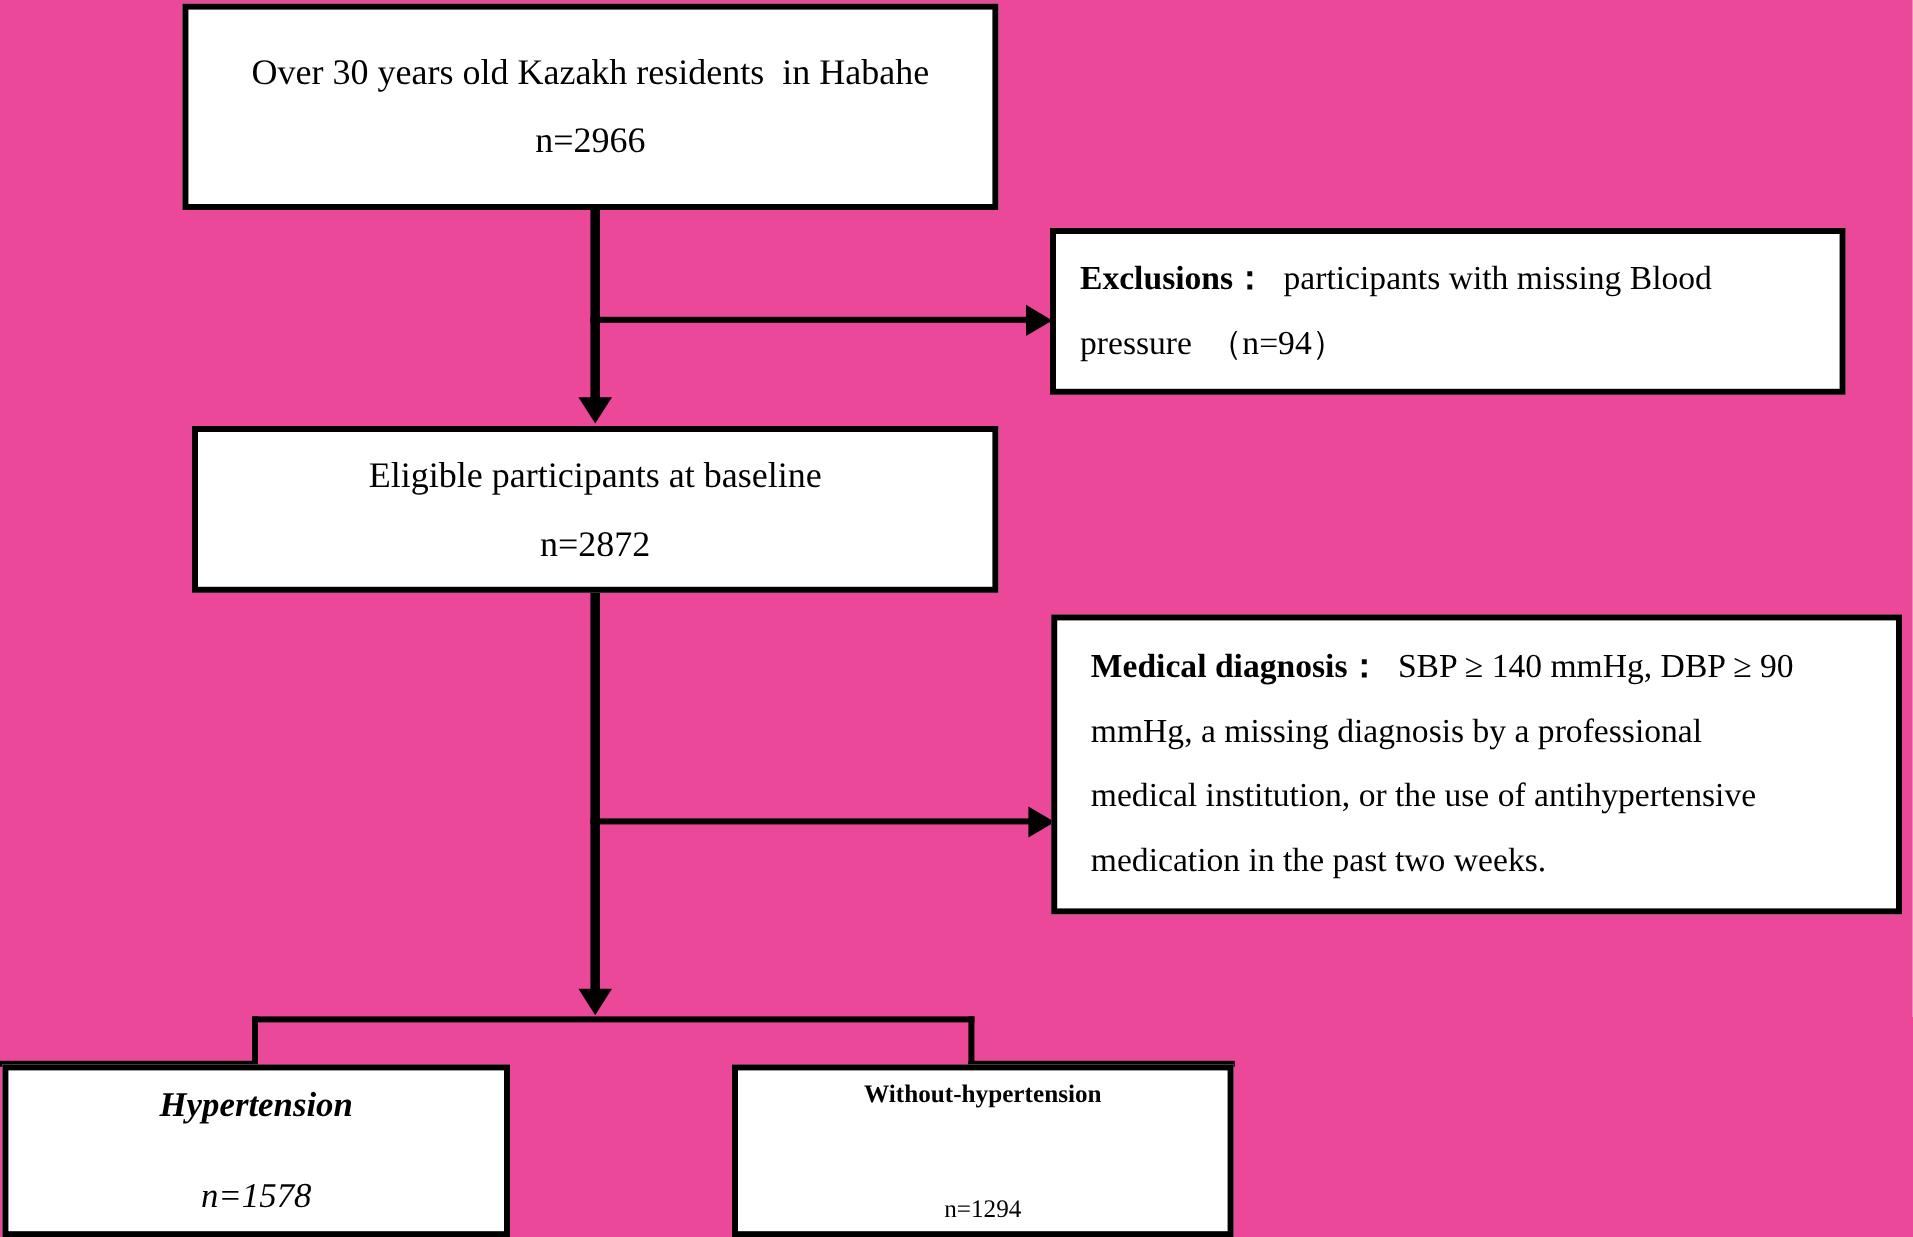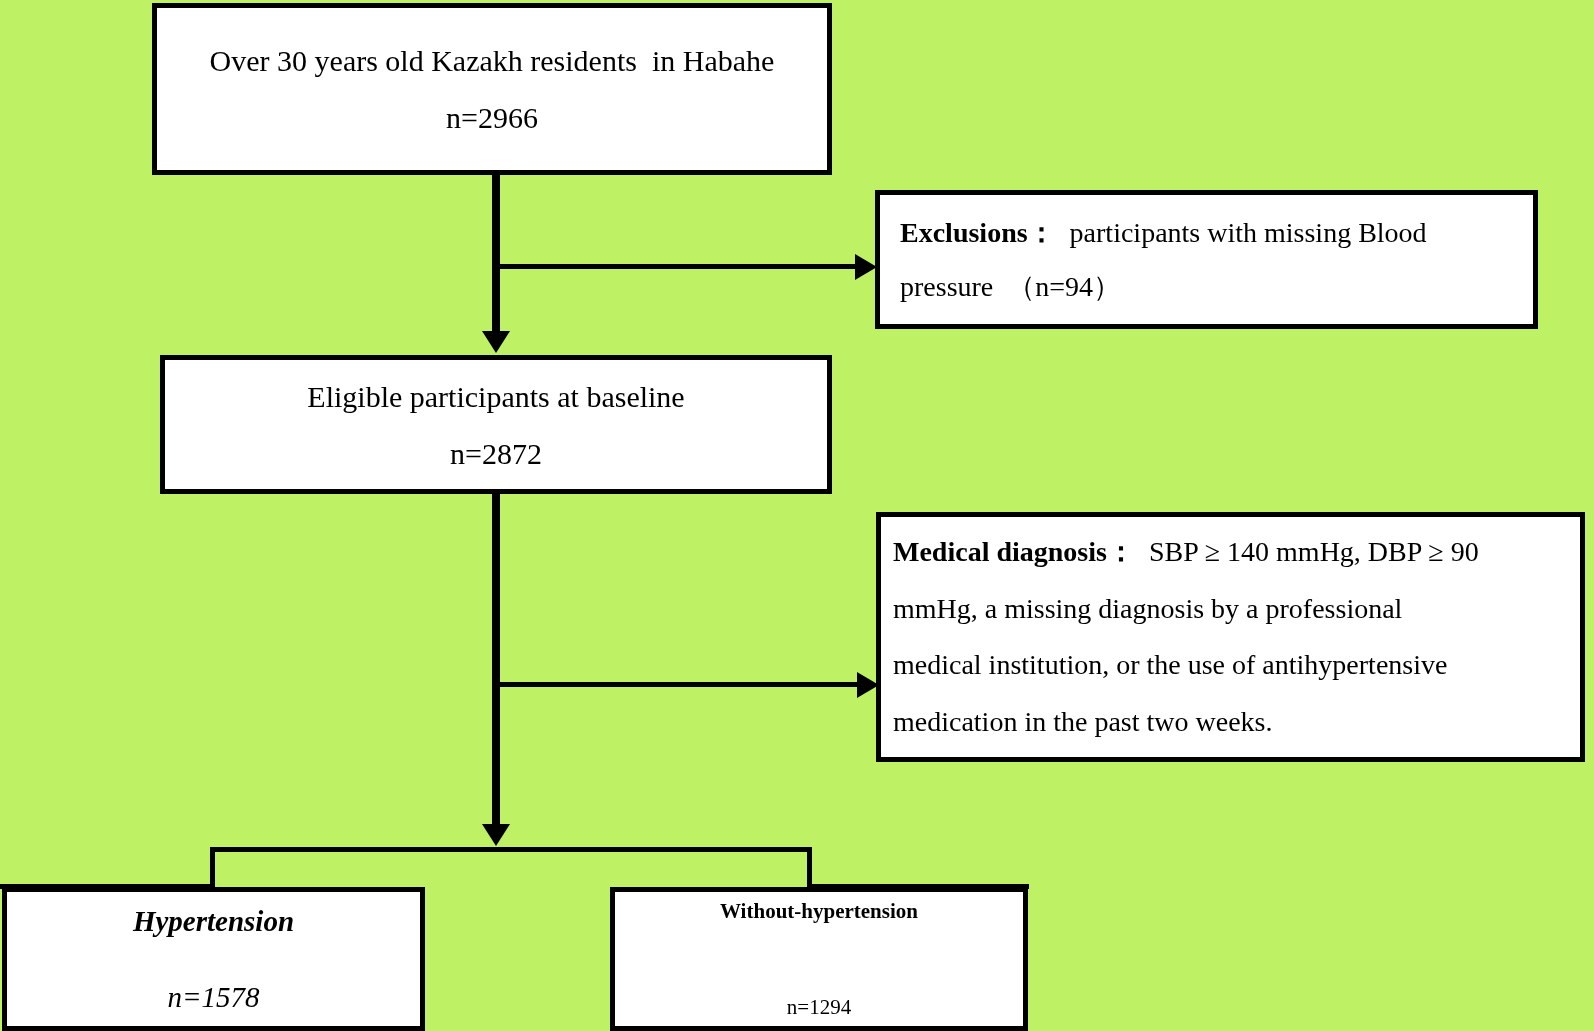--- a/index.html
+++ b/index.html
@@ -9,21 +9,21 @@
     background: #ffffff;
   }
   body {
     font-family: "Liberation Serif", "DejaVu Serif", serif;
     color: #000000;
   }
   #flowchart {
     position: relative;
     width: 1594px;
     height: 1031px;
-    background: #bef264;
+    background: #ec4899;
     overflow: hidden;
   }
   
   .node {
     position: absolute;
     box-sizing: border-box;
     border: 5px solid #000000;
     background: #ffffff;
     display: flex;
     flex-direction: column;
@@ -55,24 +55,23 @@
   #node-eligible {
     left: 160px;  top: 355px;
     width: 672px; height: 139px;
     padding: 8px 14px;
     font-size: 30px;
     line-height: 57px;
   }
   #node-diagnosis {
     left: 876px;  top: 512px;
     width: 709px; height: 250px;
-    padding: 8px 12px;
+    padding: 8px 28px;
     font-size: 28px;
     line-height: 54px;
-    justify-content: space-between;
   }
   #node-hypertension {
     left: 2px;    top: 887px;
     width: 423px; height: 144px;
     padding: 4px 14px;
     font-size: 29px;
     line-height: 76px;
     font-style: italic;
   }
   #node-without {

